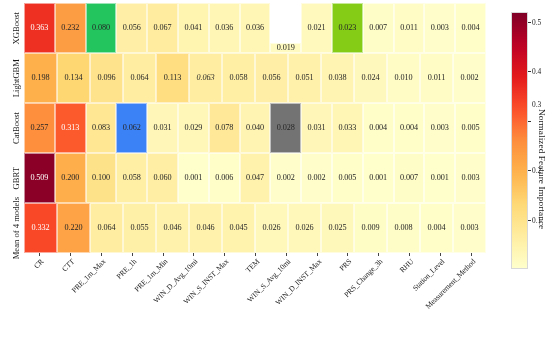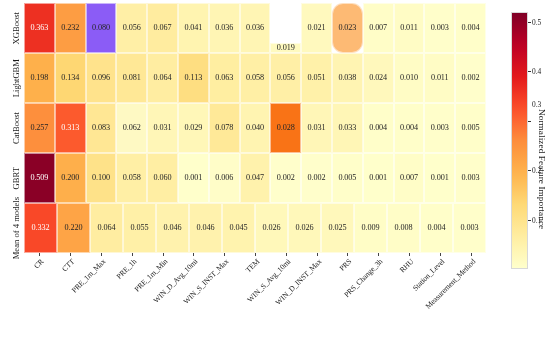--- a/index.html
+++ b/index.html
@@ -185,21 +185,21 @@
     </div>
 
   <div id="heat-area">
       <div class="heat-row">
         <div class="heat-cell dark" style="background: rgb(237, 48, 34);">
           <span>0.363</span>
         </div>
         <div class="heat-cell" style="background: rgb(253, 157, 67);">
           <span>0.232</span>
         </div>
-        <div class="heat-cell" style="background: #8b5cf6;">
+        <div class="heat-cell" style="background: #22c55e;">
           <span>0.080</span>
         </div>
         <div class="heat-cell" style="background: rgb(255, 239, 166);">
           <span>0.056</span>
         </div>
         <div class="heat-cell" style="background: rgb(255, 236, 159);">
           <span>0.067</span>
         </div>
         <div class="heat-cell" style="background: rgb(255, 244, 176);">
           <span>0.041</span>
@@ -209,21 +209,21 @@
         </div>
         <div class="heat-cell" style="background: rgb(255, 245, 180);">
           <span>0.036</span>
         </div>
         <div class="heat-cell" style="background: rgb(255, 250, 191); margin-top: 40px;">
           <span>0.019</span>
         </div>
         <div class="heat-cell" style="background: rgb(255, 249, 190);">
           <span>0.021</span>
         </div>
-        <div class="heat-cell" style="background: #fdba74; border-radius: 11px;">
+        <div class="heat-cell" style="background: #84cc16;">
           <span>0.023</span>
         </div>
         <div class="heat-cell" style="background: rgb(255, 253, 199);">
           <span>0.007</span>
         </div>
         <div class="heat-cell" style="background: rgb(255, 252, 197);">
           <span>0.011</span>
         </div>
         <div class="heat-cell" style="background: rgb(255, 254, 202);">
           <span>0.003</span>
@@ -235,30 +235,27 @@
       <div class="heat-row">
         <div class="heat-cell" style="background: rgb(254, 176, 75);">
           <span>0.198</span>
         </div>
         <div class="heat-cell" style="background: rgb(254, 215, 115);">
           <span>0.134</span>
         </div>
         <div class="heat-cell" style="background: rgb(255, 227, 140);">
           <span>0.096</span>
         </div>
-        <div class="heat-cell" style="background: rgb(255, 232, 150);">
-          <span>0.081</span>
-        </div>
         <div class="heat-cell" style="background: rgb(255, 237, 161);">
           <span>0.064</span>
         </div>
         <div class="heat-cell" style="background: rgb(254, 222, 129);">
           <span>0.113</span>
         </div>
-        <div class="heat-cell" style="background: rgb(255, 238, 161);">
+        <div class="heat-cell" style="background: rgb(255, 238, 161); font-style: italic;">
           <span>0.063</span>
         </div>
         <div class="heat-cell" style="background: rgb(255, 239, 165);">
           <span>0.058</span>
         </div>
         <div class="heat-cell" style="background: rgb(255, 239, 166);">
           <span>0.056</span>
         </div>
         <div class="heat-cell" style="background: rgb(255, 241, 169); font-family: Liberation Serif, serif;">
           <span>0.051</span>
@@ -282,36 +279,36 @@
       <div class="heat-row">
         <div class="heat-cell" style="background: rgb(253, 143, 61);">
           <span>0.257</span>
         </div>
         <div class="heat-cell dark" style="background: rgb(252, 90, 45);">
           <span>0.313</span>
         </div>
         <div class="heat-cell" style="background: rgb(255, 231, 148);">
           <span>0.083</span>
         </div>
-        <div class="heat-cell" style="background: #fef9c3;">
+        <div class="heat-cell" style="background: #3b82f6;">
           <span>0.062</span>
         </div>
         <div class="heat-cell" style="background: rgb(255, 246, 183);">
           <span>0.031</span>
         </div>
         <div class="heat-cell" style="background: rgb(255, 247, 184); justify-content: center;">
           <span>0.029</span>
         </div>
         <div class="heat-cell" style="background: rgb(255, 233, 152);">
           <span>0.078</span>
         </div>
         <div class="heat-cell" style="background: rgb(255, 244, 177);">
           <span>0.040</span>
         </div>
-        <div class="heat-cell" style="background: #f97316;">
+        <div class="heat-cell" style="background: #737373;">
           <span>0.028</span>
         </div>
         <div class="heat-cell" style="background: rgb(255, 246, 183);">
           <span>0.031</span>
         </div>
         <div class="heat-cell" style="background: rgb(255, 246, 182);">
           <span>0.033</span>
         </div>
         <div class="heat-cell" style="background: rgb(255, 254, 201);">
           <span>0.004</span>

